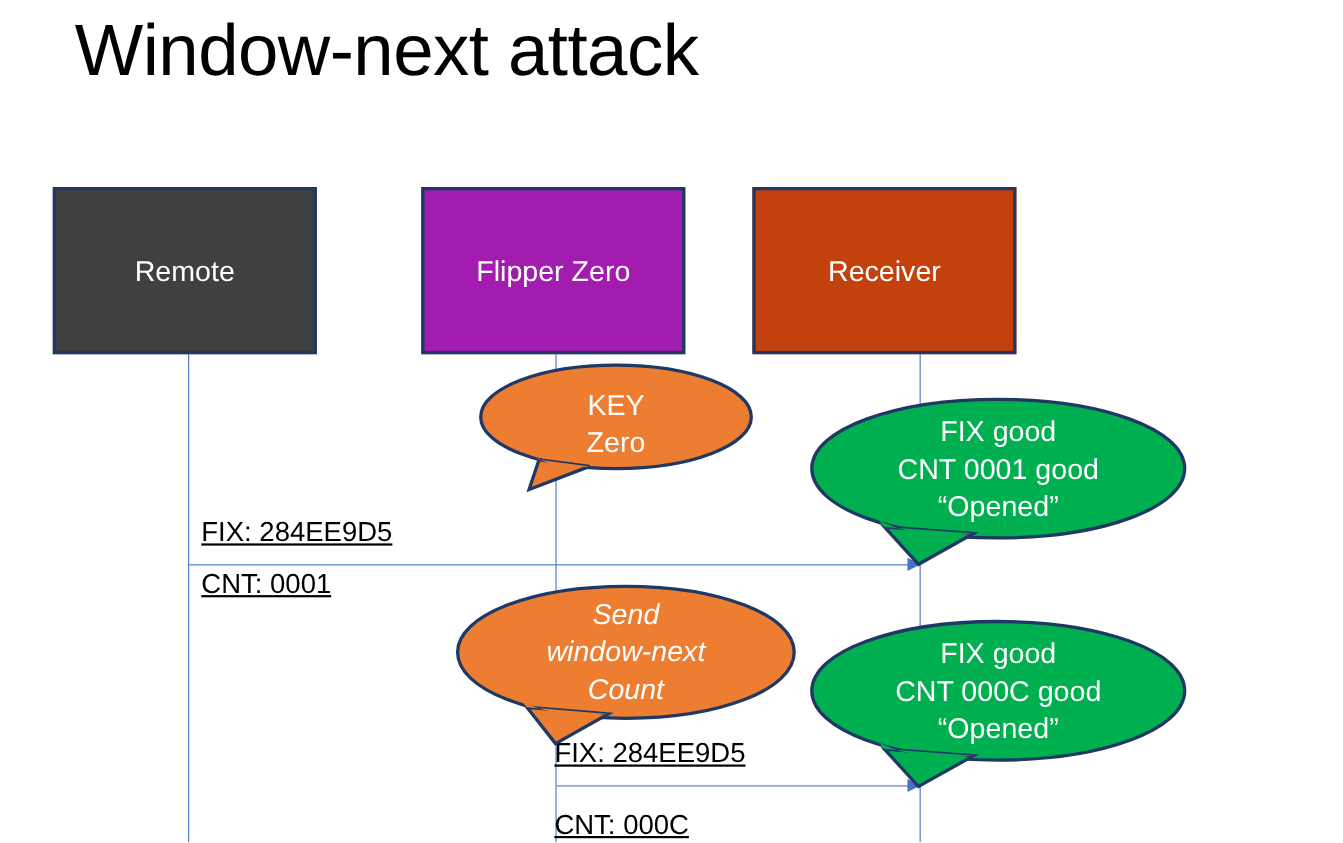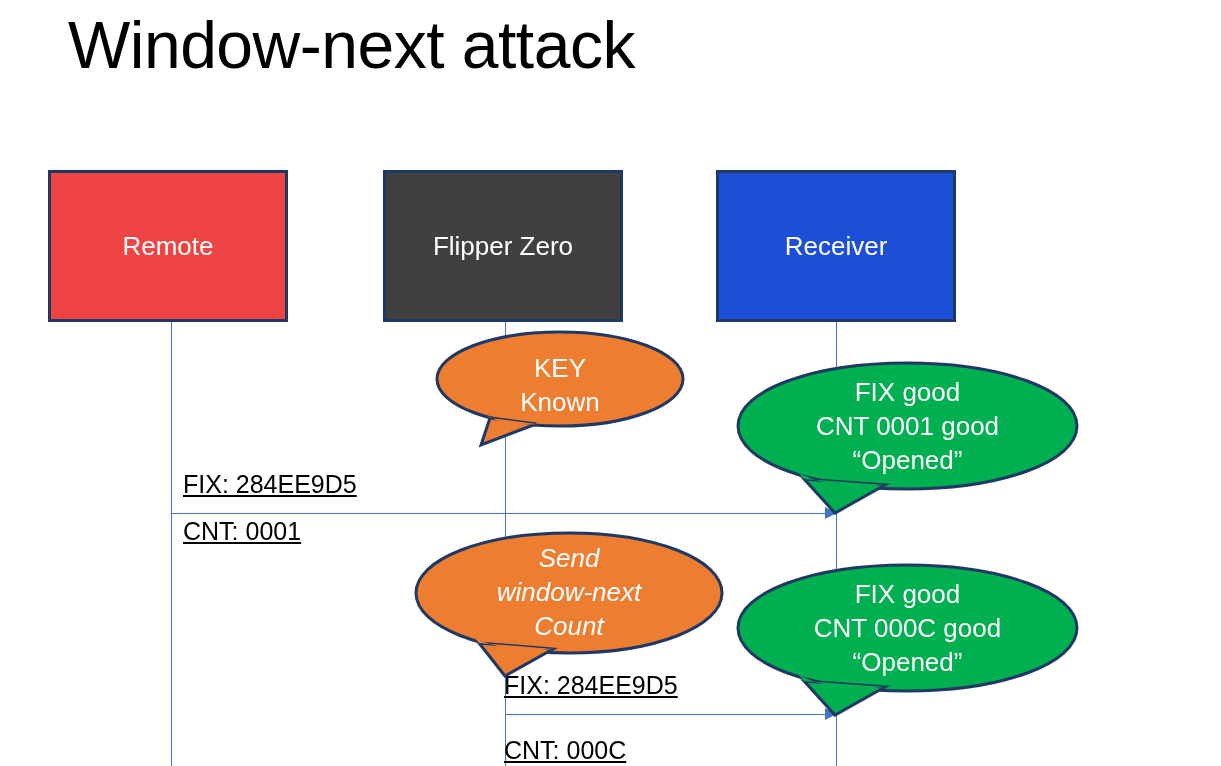--- a/index.html
+++ b/index.html
@@ -98,29 +98,29 @@
 <body>
 
 <div id="slide">
 
   <div id="title">Window-next attack</div>
 
   <div class="lifeline" style="left:171px; top:322px; height:444px;"></div>
   <div class="lifeline" style="left:505px; top:322px; height:444px;"></div>
   <div class="lifeline" style="left:836px; top:322px; height:444px;"></div>
 
-  <div class="actor-box" style="left:48px; top:170px; width:240px; height:152px; background:#ef4444;">
+  <div class="actor-box" style="left:48px; top:170px; width:240px; height:152px; background:#404040;">
     <span class="actor-label">Remote</span>
   </div>
 
-  <div class="actor-box" style="left:383px; top:170px; width:240px; height:152px; background:#404040;">
+  <div class="actor-box" style="left:383px; top:170px; width:240px; height:152px; background:#a21caf;">
     <span class="actor-label">Flipper Zero</span>
   </div>
 
-  <div class="actor-box" style="left:716px; top:170px; width:240px; height:152px; background:#1d4ed8;">
+  <div class="actor-box" style="left:684px; top:170px; width:240px; height:152px; background:#c2410c;">
     <span class="actor-label">Receiver</span>
   </div>
 
   <div class="msg-line" style="left:172px; top:513px; width:658px;"></div>
   <div class="msg-head" style="left:825px; top:507px;"></div>
   <div class="msg-text" style="left:183px; top:469px;">FIX: 284EE9D5</div>
   <div class="msg-text" style="left:183px; top:516px;">CNT: 0001</div>
 
   <div class="msg-line" style="left:506px; top:714px; width:324px;"></div>
   <div class="msg-head" style="left:825px; top:708px;"></div>
@@ -131,21 +131,21 @@
     <svg width="250" height="118" viewBox="0 0 250 118">
       <path d="M 125 2
                C 193 2, 248 23, 248 49
                C 248 75, 193 96, 125 96
                C 57 96, 2 75, 2 49
                C 2 23, 57 2, 125 2 Z" fill="#ED7D31" stroke="#1F3864" stroke-width="3"></path>
       <path d="M 55 88 L 46 115 L 101 94 Z" fill="#ED7D31" stroke="#1F3864" stroke-width="3" stroke-linejoin="miter"></path>
       <path d="M 50 84 C 60 92, 80 96, 101 94 L 55 88 Z" fill="#ED7D31" stroke="none"></path>
     </svg>
     <div class="bubble-text" style="top:21px;">KEY
-Known</div>
+Zero</div>
   </div>
 
   <div class="bubble" style="left:735px; top:361px; width:345px; height:155px;">
     <svg width="345" height="155" viewBox="0 0 345 155">
       <path d="M 172 2
                C 266 2, 342 29, 342 65
                C 342 101, 266 128, 172 128
                C 79 128, 3 101, 3 65
                C 3 29, 79 2, 172 2 Z" fill="#00B050" stroke="#1F3864" stroke-width="3"></path>
       <path d="M 69 118 L 100 152 L 150 124 Z" fill="#00B050" stroke="#1F3864" stroke-width="3" stroke-linejoin="miter"></path>

